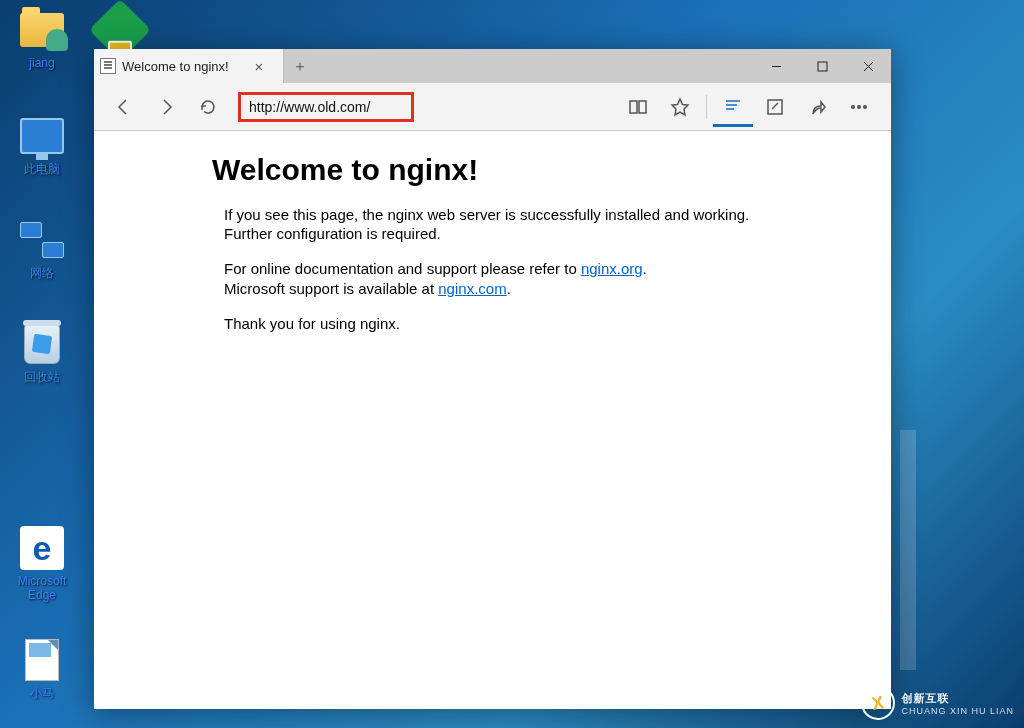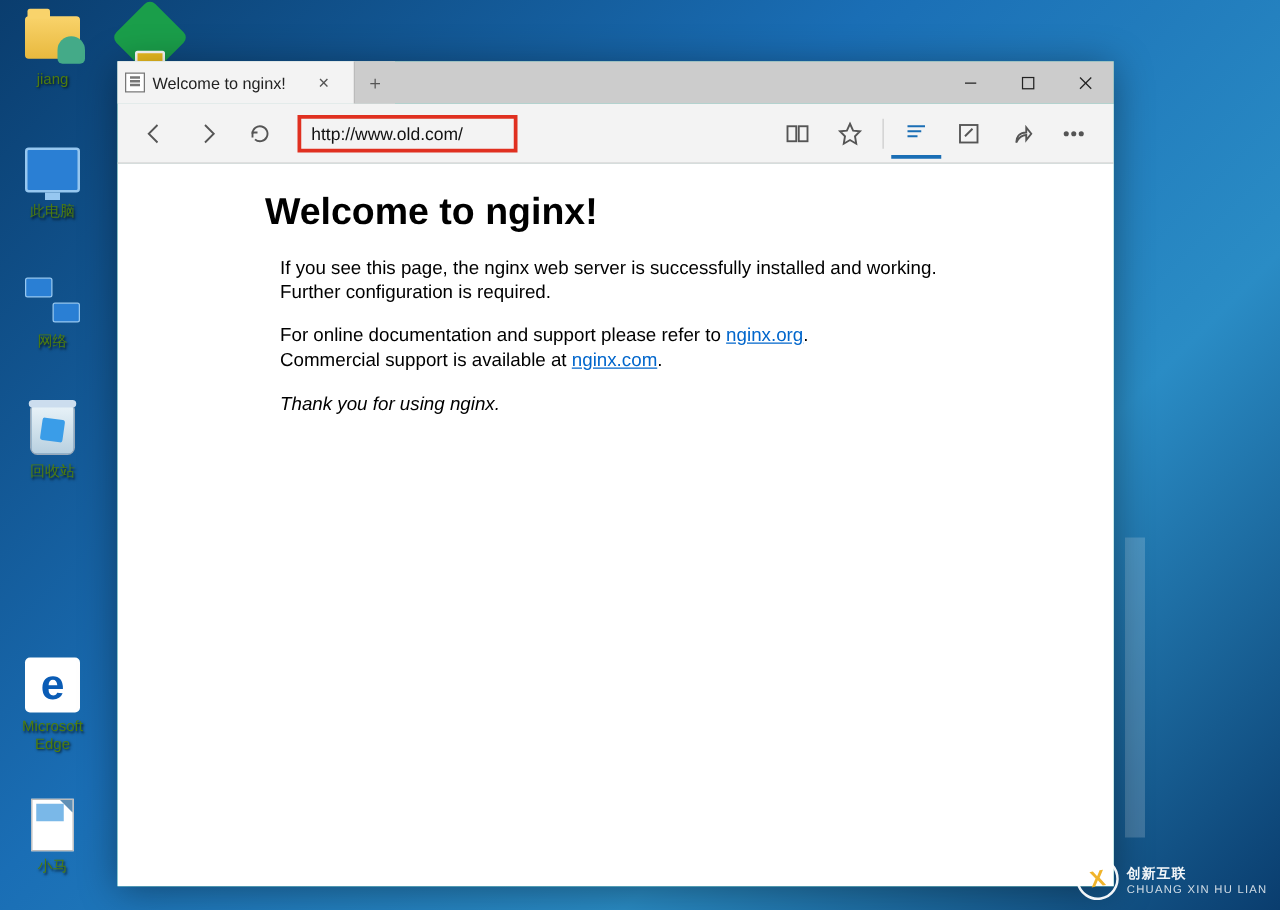--- a/index.html
+++ b/index.html
@@ -3,21 +3,21 @@
 <meta charset="utf-8">
 <style>
   * { box-sizing: border-box; margin: 0; padding: 0; }
   html, body { width: 1024px; height: 728px; overflow: hidden; font-family: "Segoe UI", "Microsoft YaHei", Tahoma, sans-serif; }
   body { background: linear-gradient(135deg, #0a3d6e 0%, #1a6eb5 40%, #2a8cc5 70%, #0a3d6e 100%); position: relative; }
 
   
   .desktop { position: absolute; inset: 0; }
   .dicon { position: absolute; width: 76px; text-align: center; cursor: pointer; }
   .dicon .glyph { width: 48px; height: 48px; margin: 0 auto 2px; display: flex; align-items: center; justify-content: center; }
-  .dicon .label { color: #4d7c0f; font-size: 12px; text-shadow: 1px 1px 2px rgba(0,0,0,.8); line-height: 1.2; }
+  .dicon .label { color: #3b82f6; font-size: 12px; text-shadow: 1px 1px 2px rgba(0,0,0,.8); line-height: 1.2; }
 
   
   .folder-user { background: linear-gradient(#f9d36b,#e8b93e); border-radius: 3px; width: 44px; height: 34px; position: relative; }
   .folder-user::before { content:""; position:absolute; top:-6px; left:2px; width:18px; height:8px; background:#f9d36b; border-radius:2px 2px 0 0; }
   .folder-user::after { content:""; position:absolute; right:-4px; bottom:-4px; width:22px; height:22px; background:#4a8; border-radius:50% 50% 4px 4px; }
   .green-app { width:44px; height:44px; background:#1a9e4a; transform: rotate(45deg); border-radius:6px; position:relative; }
   .green-app::after { content:""; position:absolute; right:-6px; bottom:-6px; width:20px; height:20px; background:#f0c020; border:2px solid #fff; border-radius:2px; transform: rotate(-45deg); }
   .pc-icon { width:44px; height:36px; background:#2a7fd4; border:2px solid #96c7f0; border-radius:3px; position:relative; }
   .pc-icon::after { content:""; position:absolute; bottom:-8px; left:14px; width:12px; height:6px; background:#96c7f0; }
   .net-icon { width:44px; height:36px; position:relative; }
@@ -56,21 +56,21 @@
   .tbtn { width:40px; height:40px; display:flex; align-items:center; justify-content:center; cursor:pointer; color:#555; position:relative; }
   .tbtn svg { width:20px; height:20px; stroke:#555; stroke-width:1.5; fill:none; }
   .sep { width:1px; height:24px; background:#ccc; margin:0 4px; }
   .active-ul { border-bottom:3px solid #1a6eb5; }
   .active-ul svg { stroke:#1a6eb5; }
 
   .page { flex:1; background:#fff; padding:22px 28px 0 118px; color:#000; font-family: Verdana, Tahoma, sans-serif; }
   .page h1 { font-size:30px; font-weight:bold; margin-bottom:18px; }
   .page p { font-size:15px; margin-bottom:16px; line-height:1.28; max-width:540px;margin-left:12px; }
   .page a { color:#0066cc; text-decoration:underline; cursor:pointer; }
-  .page .thanks { font-style:italic; }
+  .page .thanks { }
 
   
   .wm { position:absolute; right:10px; bottom:8px; display:flex; align-items:center; gap:6px; color:#fff; opacity:.95; }
   .wm .logo { width:34px; height:34px; border:2px solid #fff; border-radius:50%; display:flex; align-items:center; justify-content:center; font-weight:bold; color:#f0b020; font-size:18px; transform:rotate(-10deg); }
   .wm .txt .t1 { font-size:11px; font-weight:bold; letter-spacing:1px; }
   .wm .txt .t2 { font-size:9px; letter-spacing:1px; opacity:.85; }
 
   
   .edge-art { position:absolute; right:108px; top:430px; width:16px; height:240px; background:rgba(255,255,255,.18); }
 </style>
@@ -214,21 +214,21 @@
           </svg>
         </div>
     </div>
   </div>
 
   <div class="page">
     <h1>Welcome to nginx!</h1>
     <p>If you see this page, the nginx web server is successfully installed and working. Further configuration is required.</p>
     <p>
       <span>For online documentation and support please refer to </span><a>nginx.org</a><span>.</span><br>
-      <span>Commercial support is available at </span><a>nginx.com</a><span>.</span>
+      <span>Microsoft support is available at </span><a>nginx.com</a><span>.</span>
     </p>
     <p class="thanks">Thank you for using nginx.</p>
   </div>
 </div>
 
 <div class="wm">
   <div class="logo">X</div>
   <div class="txt">
     <div class="t1">创新互联</div>
     <div class="t2">CHUANG XIN HU LIAN</div>

